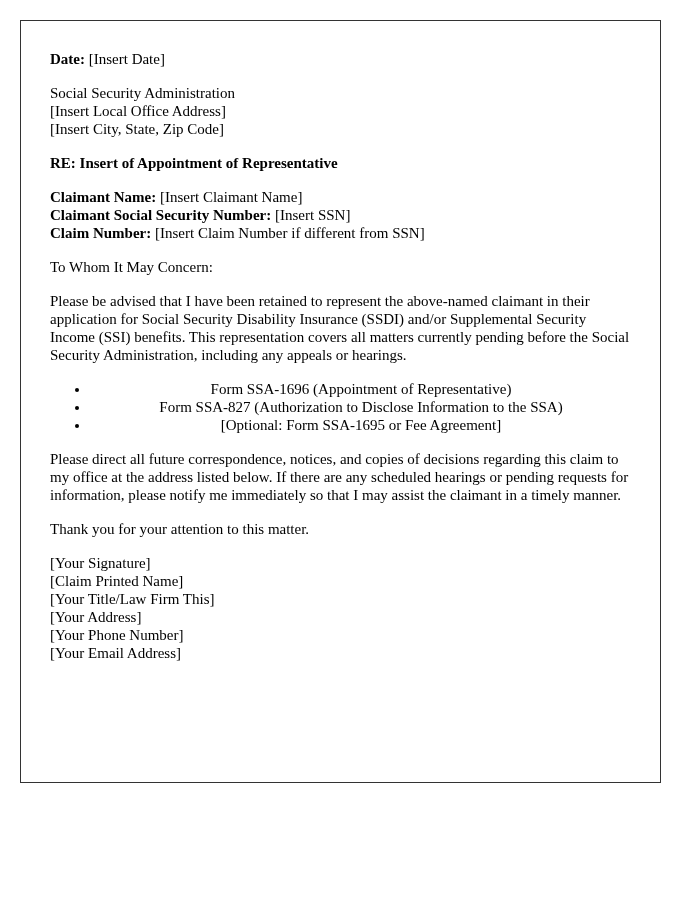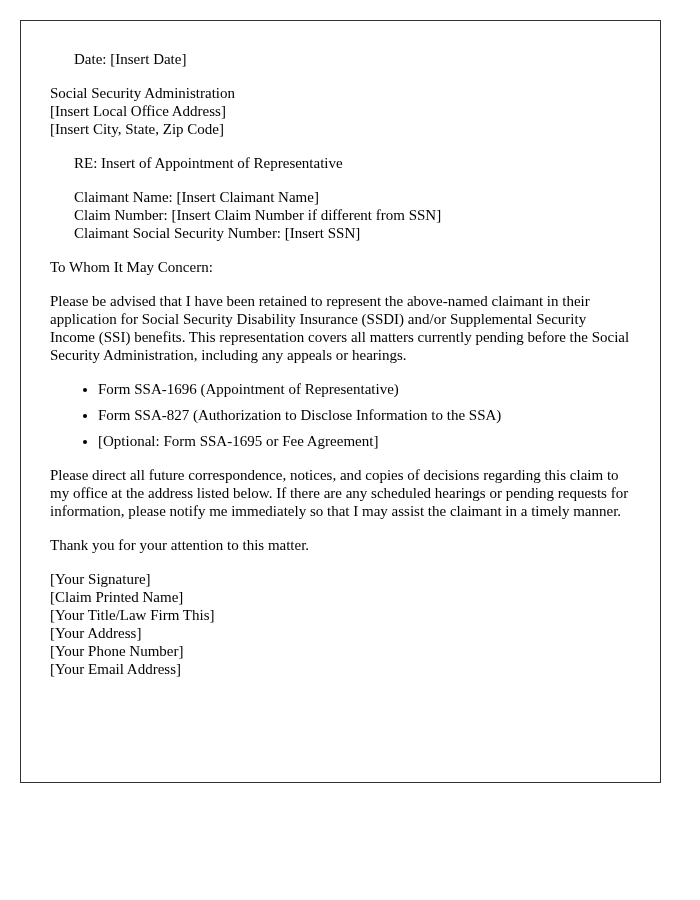--- a/index.html
+++ b/index.html
@@ -4,23 +4,23 @@
 <style>
   html, body { margin: 0; padding: 0; background: #ffffff; }
   body { width: 700px; height: 900px; position: relative; font-family: "Liberation Serif", "DejaVu Serif", serif; color: #000; }
   .letter {
     position: absolute; left: 20px; top: 20px; width: 641px; height: 763px;
     box-sizing: border-box; border: 1px solid #333; padding: 29px 28px 0 29px;
     font-size: 15px; line-height: 18px;
   }
   .p { margin: 0 0 16px 0; }
   .line { display: block; }
-  b { font-weight: normal; margin-left: 24px; }
+  b { font-weight: bold; }
   ul { margin: 0 0 16px 0; padding-left: 40px; }
-  li { margin: 8px; }
+  li { margin: 0; text-align: center; }
 </style>
 </head>
 <body>
 
 <div class="letter">
   <div class="p">
     <b>Date:</b>
     <span>[Insert Date]</span>
   </div>
 
@@ -29,22 +29,22 @@
     <span class="line">[Insert Local Office Address]</span>
     <span class="line">[Insert City, State, Zip Code]</span>
   </div>
 
   <div class="p">
     <b>RE: Insert of Appointment of Representative</b>
   </div>
 
   <div class="p">
     <span class="line"><b>Claimant Name:</b> <span>[Insert Claimant Name]</span></span>
+    <span class="line"><b>Claimant Social Security Number:</b> <span>[Insert SSN]</span></span>
     <span class="line"><b>Claim Number:</b> <span>[Insert Claim Number if different from SSN]</span></span>
-    <span class="line"><b>Claimant Social Security Number:</b> <span>[Insert SSN]</span></span>
   </div>
 
   <p class="p">To Whom It May Concern:</p>
   <p class="p">Please be advised that I have been retained to represent the above-named claimant in their application for Social Security Disability Insurance (SSDI) and/or Supplemental Security Income (SSI) benefits. This representation covers all matters currently pending before the Social Security Administration, including any appeals or hearings.</p>
 
   <ul>
     <li>Form SSA-1696 (Appointment of Representative)</li>
     <li>Form SSA-827 (Authorization to Disclose Information to the SSA)</li>
     <li>[Optional: Form SSA-1695 or Fee Agreement]</li>
   </ul>

